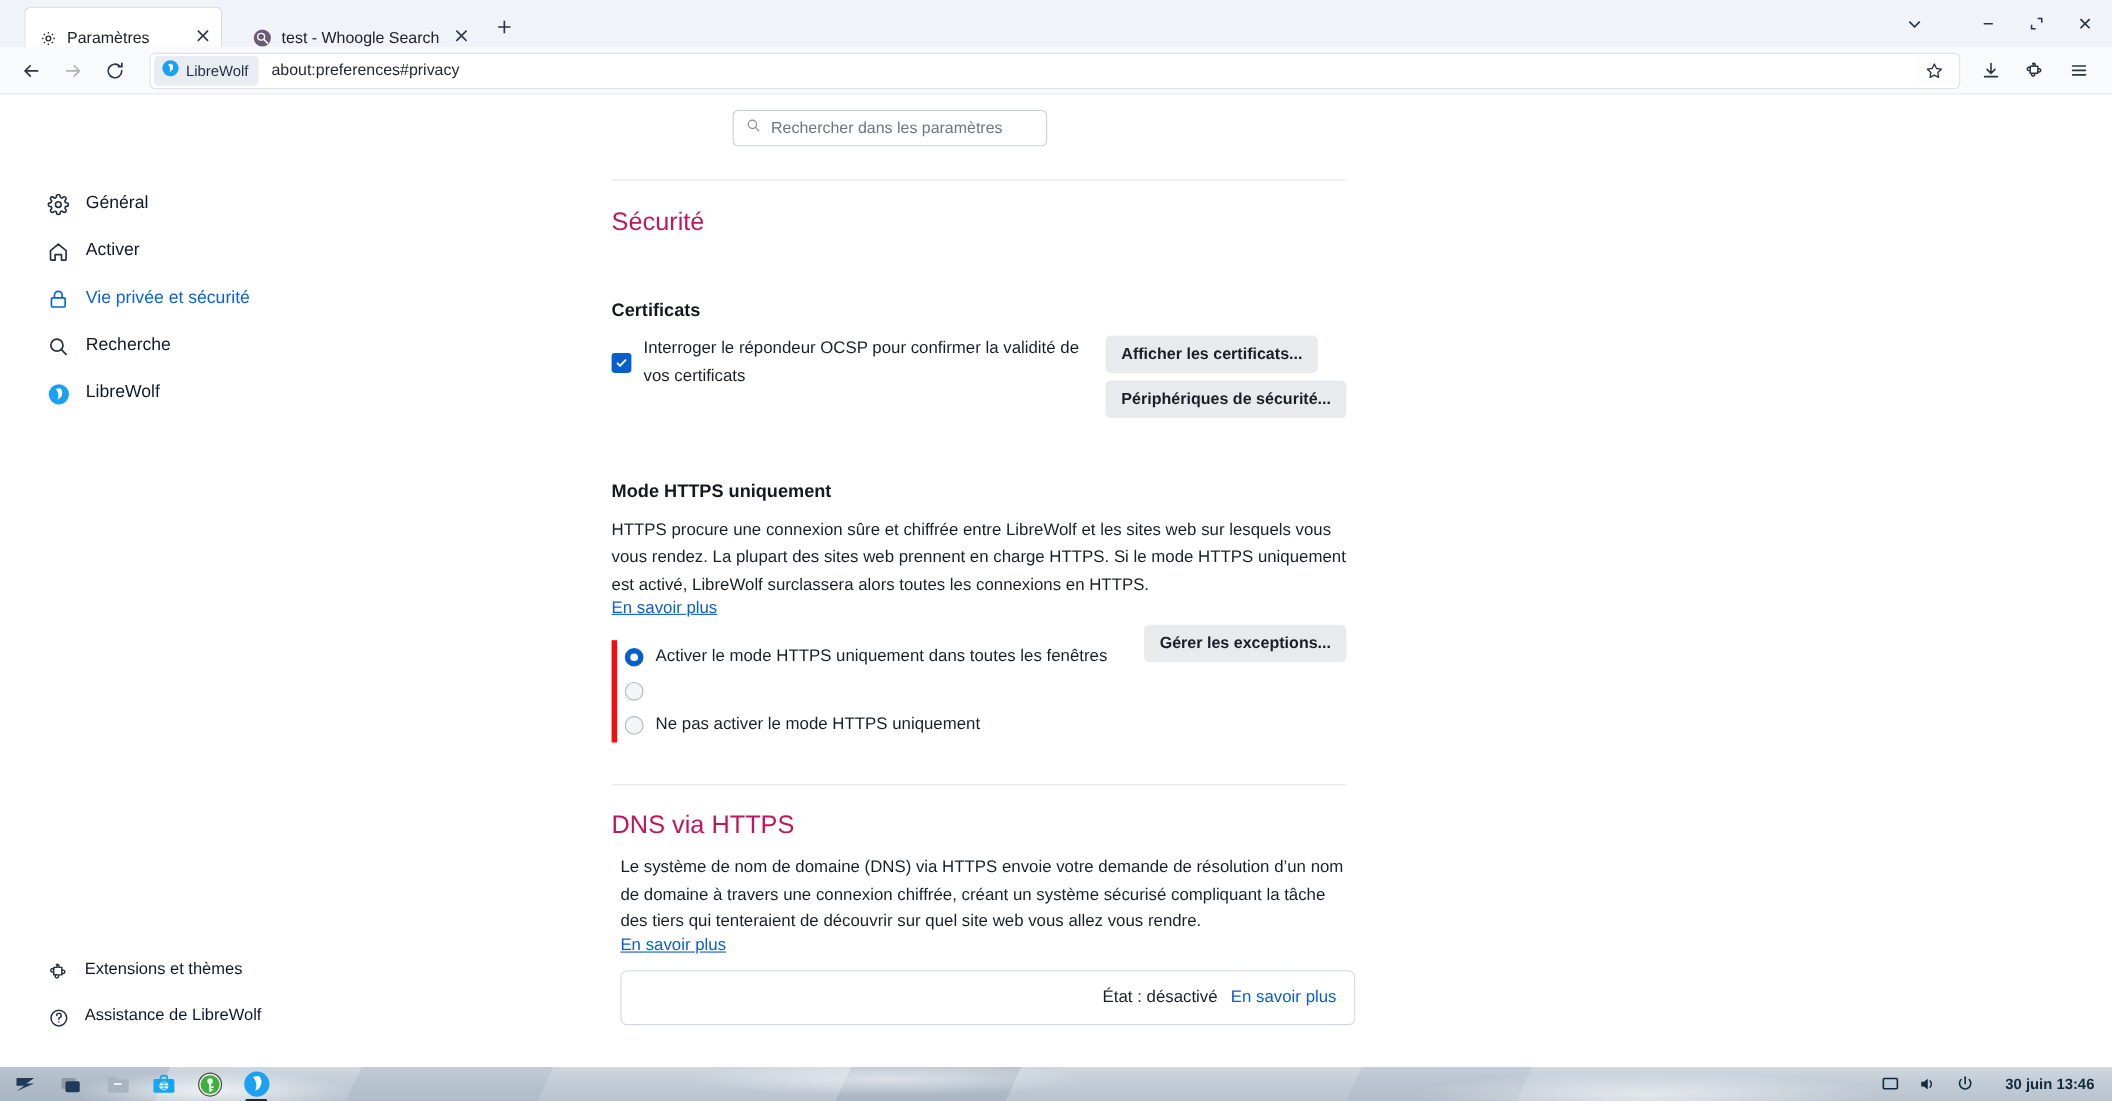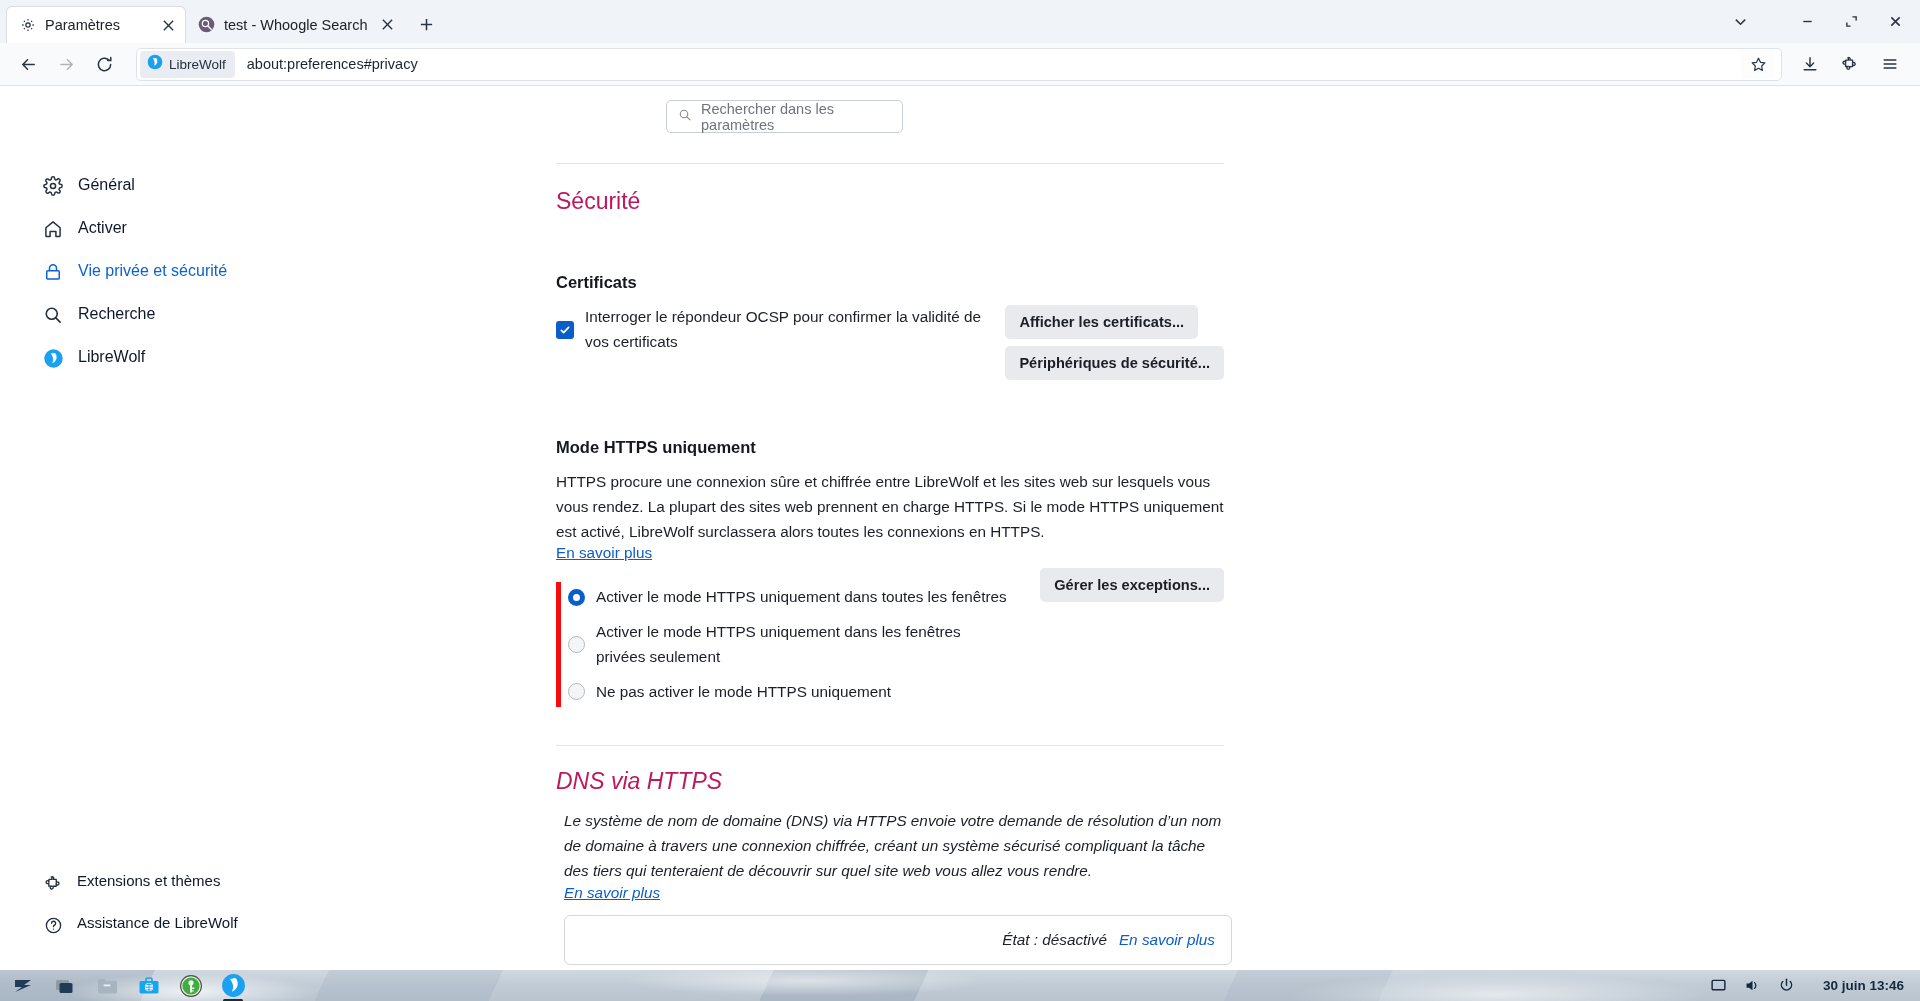--- a/index.html
+++ b/index.html
@@ -15,28 +15,29 @@
   
   .tabstrip {
     height: 43px;
     background: #f0f3f7;
     display: flex;
     align-items: flex-end;
     padding: 0 8px 0 6px;
     position: relative;
   }
   .tab {
-    display: flex; align-items: center;
+    display: flex; align-items: flex-end;
     height: 37px;
     border-radius: 6px 6px 0 0;
     padding: 0 6px 0 12px;
     gap: 9px;
     min-width: 180px; max-width: 240px;
     position: relative;
     cursor: default;
+    margin-left: 16px;
   }
   .tab.active { background: #ffffff; border: 1px solid #d7dce3; border-bottom: none; }
   .tab-favicon { width: 17px; height: 17px; flex: 0 0 17px; display:flex; align-items:center; justify-content:center; }
   .tab-title {
     font-size: 14.5px; color: #20232a;
     white-space: nowrap; overflow: hidden; text-overflow: ellipsis;
     flex: 1 1 auto;
   }
   .tab-close {
     width: 22px; height: 22px; flex:0 0 22px;
@@ -141,21 +142,21 @@
     padding-top: 0;
     position: relative;
     overflow: hidden;
   }
   .search-wrap {
     display: flex;
     padding: 14px 0 0 0;
     margin-left: 378px;
   }
   .search-box {
-    width: 237px; height: 33px;
+    width: 286px; height: 33px;
     border: 1px solid #c9ced6;
     border-radius: 5px;
     display: flex; align-items: center;
     gap: 9px; padding: 0 11px;
     background: #fff;
   }
   .search-ph { font-size: 14.5px; color: #6f757e; }
 
   .content {
     width: 668px;
@@ -503,38 +504,37 @@
             <div class="radio-group">
               <div class="red-bar"></div>
 
               <div class="radio-row">
                 <span class="radio on"></span>
                 <span class="radio-label">Activer le mode HTTPS uniquement dans toutes les fenêtres</span>
               </div>
 
               <div class="radio-row">
                 <span class="radio"></span>
-                <span class="radio-label" style="max-width:385px">Activer le mode HTTPS uniquement dans les fenêtres privées seulement</span>
               </div>
 
               <div class="radio-row">
                 <span class="radio"></span>
                 <span class="radio-label">Ne pas activer le mode HTTPS uniquement</span>
               </div>
             </div>
           </div>
           <div class="btn-col" style="padding-top:2px;">
             <button class="btn">Gérer les exceptions...</button>
           </div>
         </div>
       </div>
 
       <div class="divider" style="margin-top:36px;"></div>
 
-      <div class="group" style="margin-top:22px;font-style:italic;">
+      <div class="group" style="margin-top:22px;">
         <div class="sec-title" style="margin:0 0 14px 0;">DNS via HTTPS</div>
         <div class="para" style="padding-left:8px;">Le système de nom de domaine (DNS) via HTTPS envoie votre demande de résolution d’un nom de domaine à travers une connexion chiffrée, créant un système sécurisé compliquant la tâche des tiers qui tenteraient de découvrir sur quel site web vous allez vous rendre.</div>
         <div class="link" style="padding-left:8px;">En savoir plus</div>
 
         <div class="status-box" style="margin-left:8px;justify-content:flex-end;">
           <span class="status-text">État : désactivé</span>
           <span class="link-plain">En savoir plus</span>
         </div>
       </div>
 

